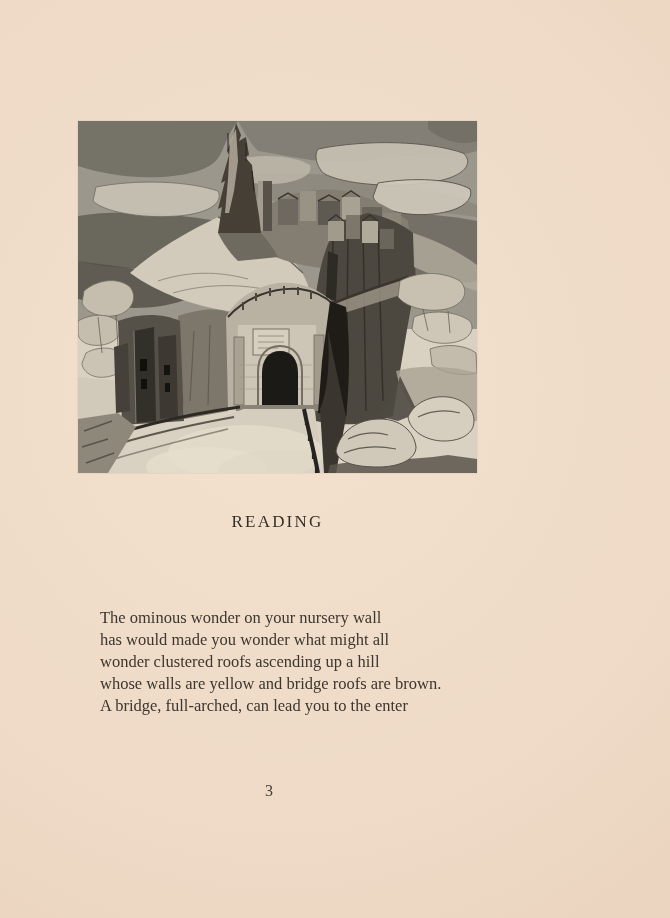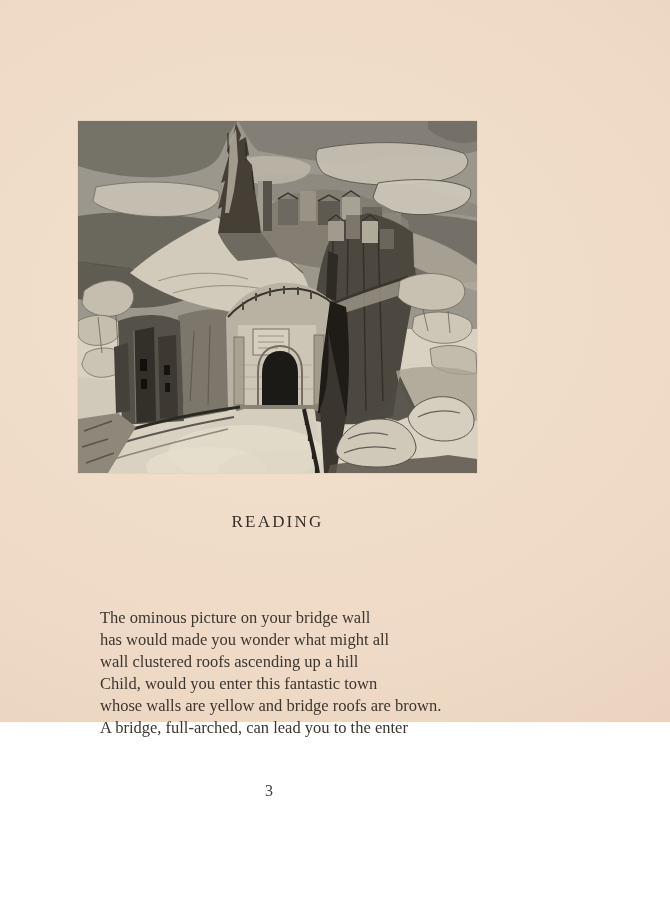--- a/index.html
+++ b/index.html
@@ -1,21 +1,21 @@
 <!DOCTYPE html>
 <html><head>
 <meta charset="utf-8">
 <style>
   html,body{margin:0;padding:0;}
   body{
     width:670px;height:918px;overflow:hidden;
     font-family:"Liberation Serif","DejaVu Serif",serif;
   }
   .page{
-    position:relative;width:670px;height:722px;
+    position:relative;width:670px;height:918px;
     background:radial-gradient(ellipse 120% 90% at 42% 42%, #f3e1ce 0%, #eedac6 55%, #e9d2bd 88%, #e5ccb6 100%);
   }
   .plate{
     position:absolute;left:78px;top:121px;width:399px;height:352px;margin:0;
     box-shadow:0 0 0 1px rgba(120,100,80,0.08);
   }
   .plate svg{display:block;width:399px;height:352px;}
   .title-block{
     position:absolute;left:78px;top:506px;width:399px;text-align:center;
     color:#332f29;
@@ -155,23 +155,22 @@
       <path d="M330,296 C336,282 352,274 370,276 C386,278 396,288 396,300 C396,312 384,320 366,320 C348,320 332,310 330,296 Z" fill="#d6cfbf" stroke="#5a564e" stroke-width="1"></path>
       <path d="M340,296 C352,290 366,288 382,292" fill="none" stroke="#4a463e" stroke-width="1.2" opacity="0.8"></path>
     </svg>
   </figure>
 
   <header class="title-block">
     <div class="title-line">READING</div>
   </header>
 
   <div class="poem">
-    <div>The ominous picture on your bridge wall</div>
+    <div>The ominous wonder on your nursery wall</div>
     <div>has would made you wonder what might all</div>
-    <div>wall clustered roofs ascending up a hill</div>
-    <div>Child, would you enter this fantastic town</div>
+    <div>wonder clustered roofs ascending up a hill</div>
     <div>whose walls are yellow and bridge roofs are brown.</div>
     <div>A bridge, full-arched, can lead you to the enter</div>
   </div>
 
   <div class="folio">3</div>
 
 </div>
 
 </body></html>

